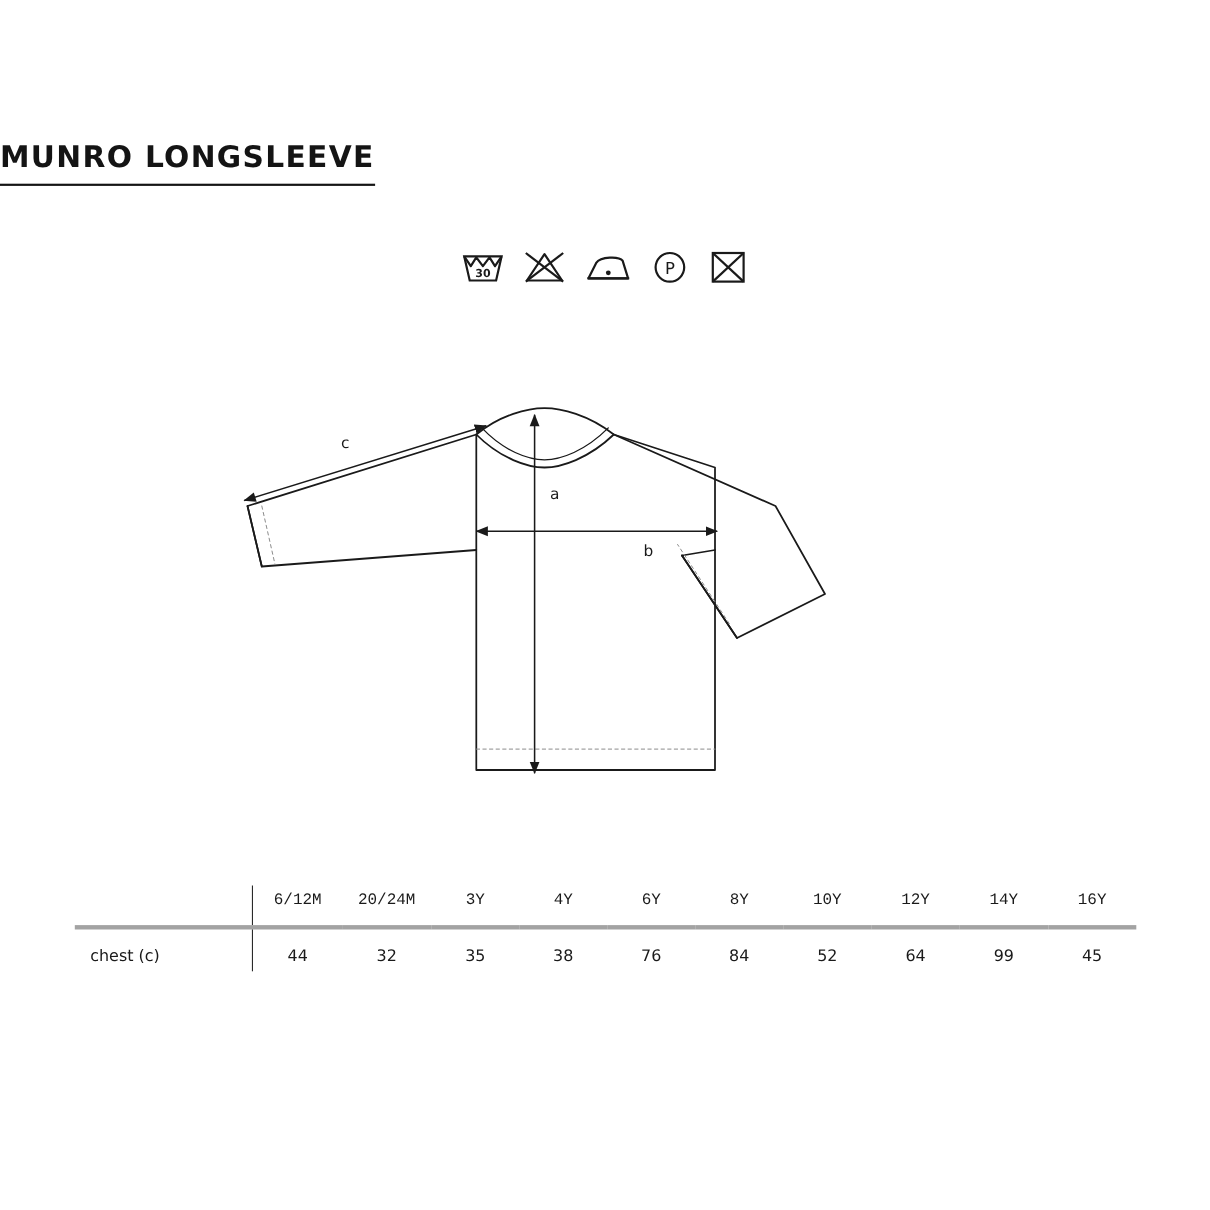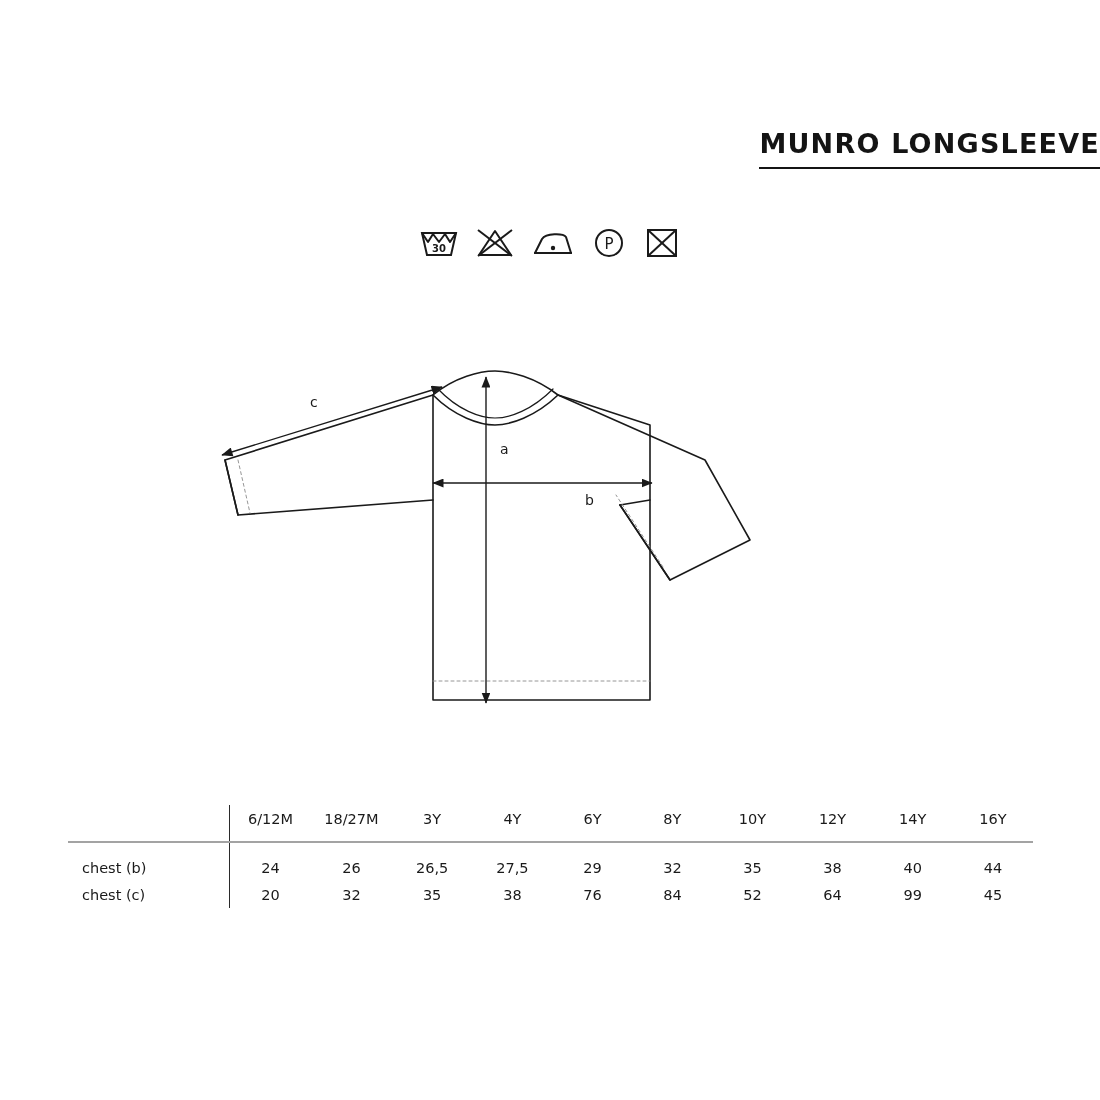--- a/index.html
+++ b/index.html
@@ -20,21 +20,21 @@
     width: 1100px;
     height: 1100px;
   }
 
   
   .title-wrap {
     position: absolute;
     top: 128px;
     left: 0;
     width: 1100px;
-    text-align: right;
+    text-align: left;
   }
   .title {
     display: inline-block;
     font-family: "DejaVu Sans", sans-serif;
     font-size: 27px;
     font-weight: bold;
     letter-spacing: 1.2px;
     color: #141414;
     padding-bottom: 8px;
     border-bottom: 2px solid #141414;
@@ -81,21 +81,22 @@
     font-weight: normal;
     text-align: center;
     height: 27px;
     vertical-align: middle;
   }
   table.size-table thead th {
     font-size: 14.5px;
     padding-bottom: 9px;
   }
   table.size-table thead tr {
-    border-bottom: 2px solid #a3a3a3;
+    border-bottom: 4px solid #a3a3a3;
+    font-family: Liberation Mono, monospace;
   }
   table.size-table tbody tr:first-child td {
     padding-top: 11px;
   }
   .rowlabel {
     text-align: left !important;
     padding-left: 14px !important;
     white-space: nowrap;
     width: 150px;
   }
@@ -210,48 +211,35 @@
       <text x="160" y="52" font-family="DejaVu Sans, sans-serif" font-size="14" fill="#1a1a1a">c</text>
     </svg>
   </div>
 
   <div class="table-wrap">
     <table class="size-table">
       <thead>
         <tr>
           <th class="rowlabel"></th>
           <th class="col-size vline">6/12M</th>
-          <th class="col-size">18/27M</th>
+          <th class="col-size">20/24M</th>
           <th class="col-size">3Y</th>
           <th class="col-size">4Y</th>
           <th class="col-size">6Y</th>
           <th class="col-size">8Y</th>
           <th class="col-size">10Y</th>
           <th class="col-size">12Y</th>
           <th class="col-size">14Y</th>
           <th class="col-size">16Y</th>
         </tr>
       </thead>
       <tbody>
         <tr>
-          <td class="rowlabel">chest (b)</td>
-          <td class="vline">24</td>
-          <td>26</td>
-          <td>26,5</td>
-          <td>27,5</td>
-          <td>29</td>
-          <td>32</td>
-          <td>35</td>
-          <td>38</td>
-          <td>40</td>
-          <td>44</td>
-        </tr>
-        <tr>
           <td class="rowlabel">chest (c)</td>
-          <td class="vline">20</td>
+          <td class="vline">44</td>
           <td>32</td>
           <td>35</td>
           <td>38</td>
           <td>76</td>
           <td>84</td>
           <td>52</td>
           <td>64</td>
           <td>99</td>
           <td>45</td>
         </tr>

